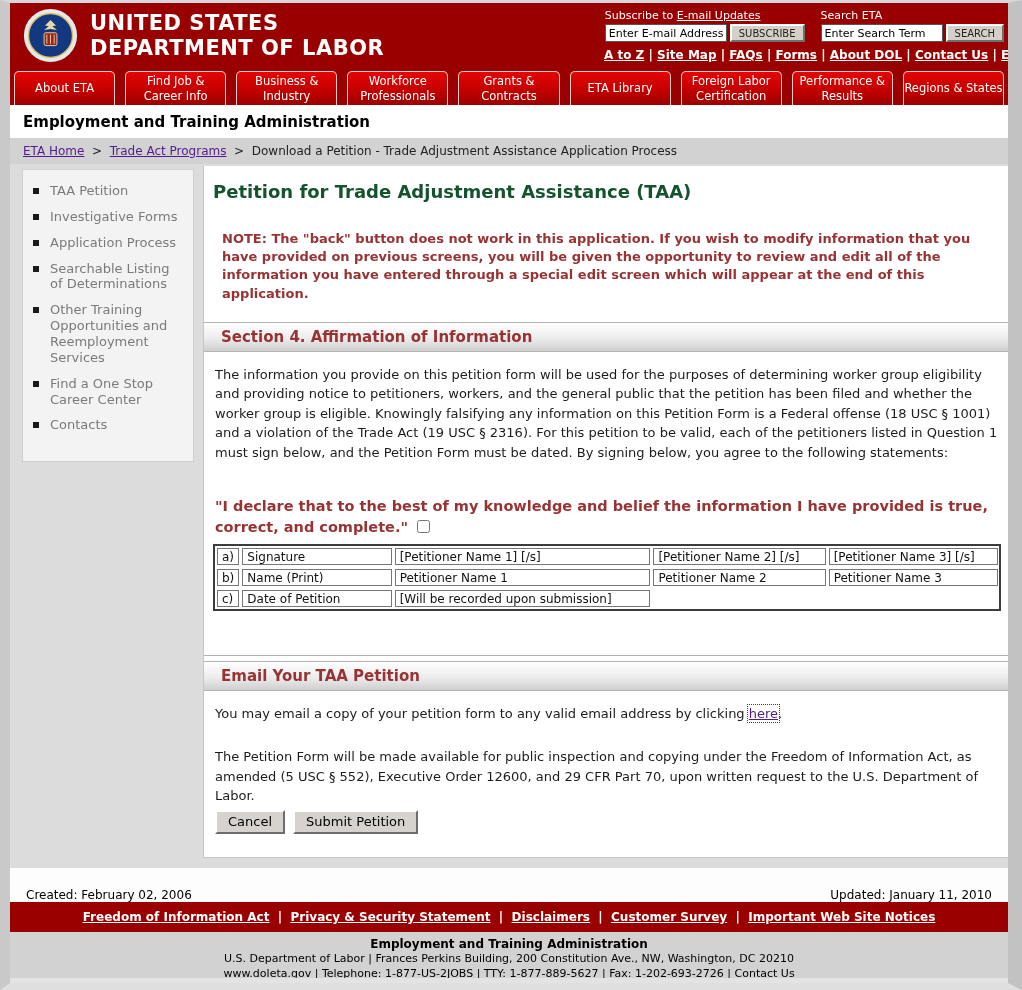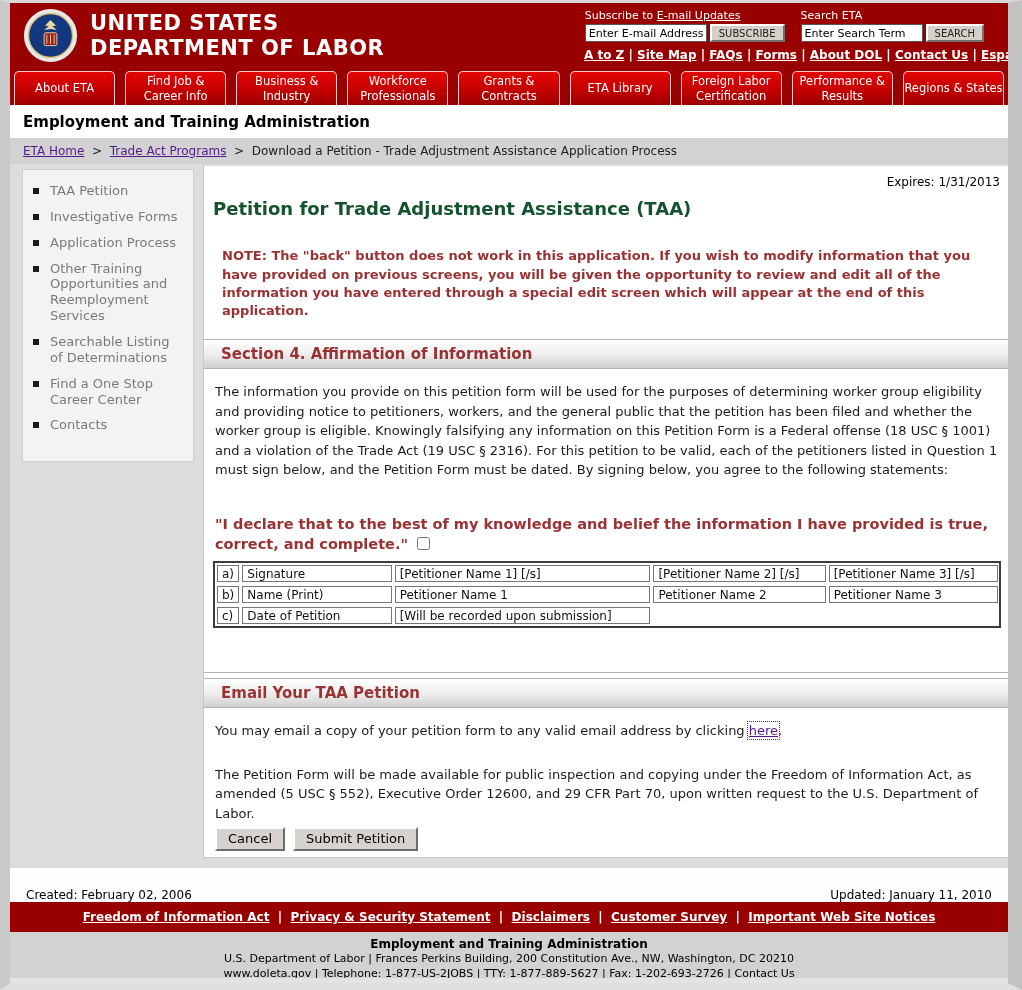--- a/index.html
+++ b/index.html
@@ -9,21 +9,21 @@
     width:1022px; height:990px; margin:0 auto; background:#dcdcdc;
     border-left:10px solid #c9c9c9; border-right:14px solid #c2c2c2;
     border-top:3px solid #d8d8d8; border-bottom:7px solid #dfdfdf;
     display:flex; flex-direction:column; overflow:hidden;
   }
   
   .masthead { height:65px; background:#990000; position:relative; flex:none; }
   .seal { position:absolute; left:13px; top:5px; width:55px; height:55px; }
   .agency { position:absolute; left:80px; top:8px; color:#fff; font-weight:bold;
             font-size:21px; line-height:25px; letter-spacing:.5px; }
-  .mast-right { position:absolute; right:24px; top:6px; width:400px; color:#fff; font-size:11px; }
+  .mast-right { position:absolute; right:4px; top:6px; width:400px; color:#fff; font-size:11px; }
   .mast-forms { display:flex; gap:16px; justify-content:flex-end; }
   .form-col { display:flex; flex-direction:column; }
   .form-label { margin-bottom:2px; white-space:nowrap; }
   .form-label a { color:#fff; }
   .form-row { display:flex; gap:3px; }
   .mast-input { width:122px; height:18px; font-size:11px; font-family:"DejaVu Sans",sans-serif;
                 border:1px solid #555; padding:1px 3px; background:#fff; color:#000; }
   .mast-btn { height:18px; font-size:10px; font-family:"DejaVu Sans",sans-serif; color:#222;
               background:#d4d0c8; border:2px solid; border-color:#fff #6f6f6f #6f6f6f #fff;
               padding:0 7px; cursor:pointer; }
@@ -163,39 +163,38 @@
       <div class="side-item">
         <span class="side-bullet"></span>
         <span class="side-label">Investigative Forms</span>
       </div>
       <div class="side-item">
         <span class="side-bullet"></span>
         <span class="side-label">Application Process</span>
       </div>
       <div class="side-item">
         <span class="side-bullet"></span>
+        <span class="side-label">Searchable Listing of Determinations</span>
+      </div>
+      <div class="side-item">
+        <span class="side-bullet"></span>
         <span class="side-label">Other Training Opportunities and Reemployment Services</span>
-      </div>
-      <div class="side-item">
-        <span class="side-bullet"></span>
-        <span class="side-label">Searchable Listing of Determinations</span>
       </div>
       <div class="side-item">
         <span class="side-bullet"></span>
         <span class="side-label">Find a One Stop Career Center</span>
       </div>
       <div class="side-item">
         <span class="side-bullet"></span>
         <span class="side-label">Contacts</span>
       </div>
     </div>
 
     <div class="panel">
       <div class="meta">
-        <div>Expires: 1/31/2013</div>
       </div>
       <div class="page-title">Petition for Trade Adjustment Assistance (TAA)</div>
       <div class="note">NOTE: The "back" button does not work in this application. If you wish to modify information that you have provided on previous screens, you will be given the opportunity to review and edit all of the information you have entered through a special edit screen which will appear at the end of this application.</div>
 
       <div class="secbar">
         <span>Section 4. Affirmation of Information</span>
       </div>
       <div class="para">The information you provide on this petition form will be used for the purposes of determining worker group eligibility and providing notice to petitioners, workers, and the general public that the petition has been filed and whether the worker group is eligible. Knowingly falsifying any information on this Petition Form is a Federal offense (18 USC § 1001) and a violation of the Trade Act (19 USC § 2316). For this petition to be valid, each of the petitioners listed in Question 1 must sign below, and the Petition Form must be dated. By signing below, you agree to the following statements:</div>
 
       <div class="declaration">

